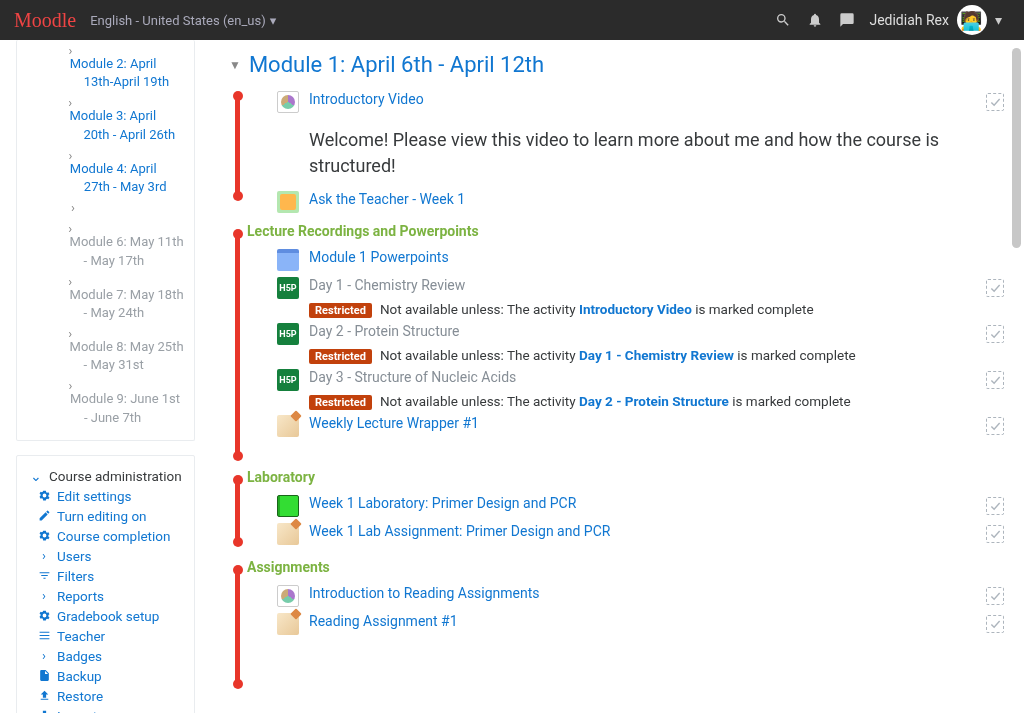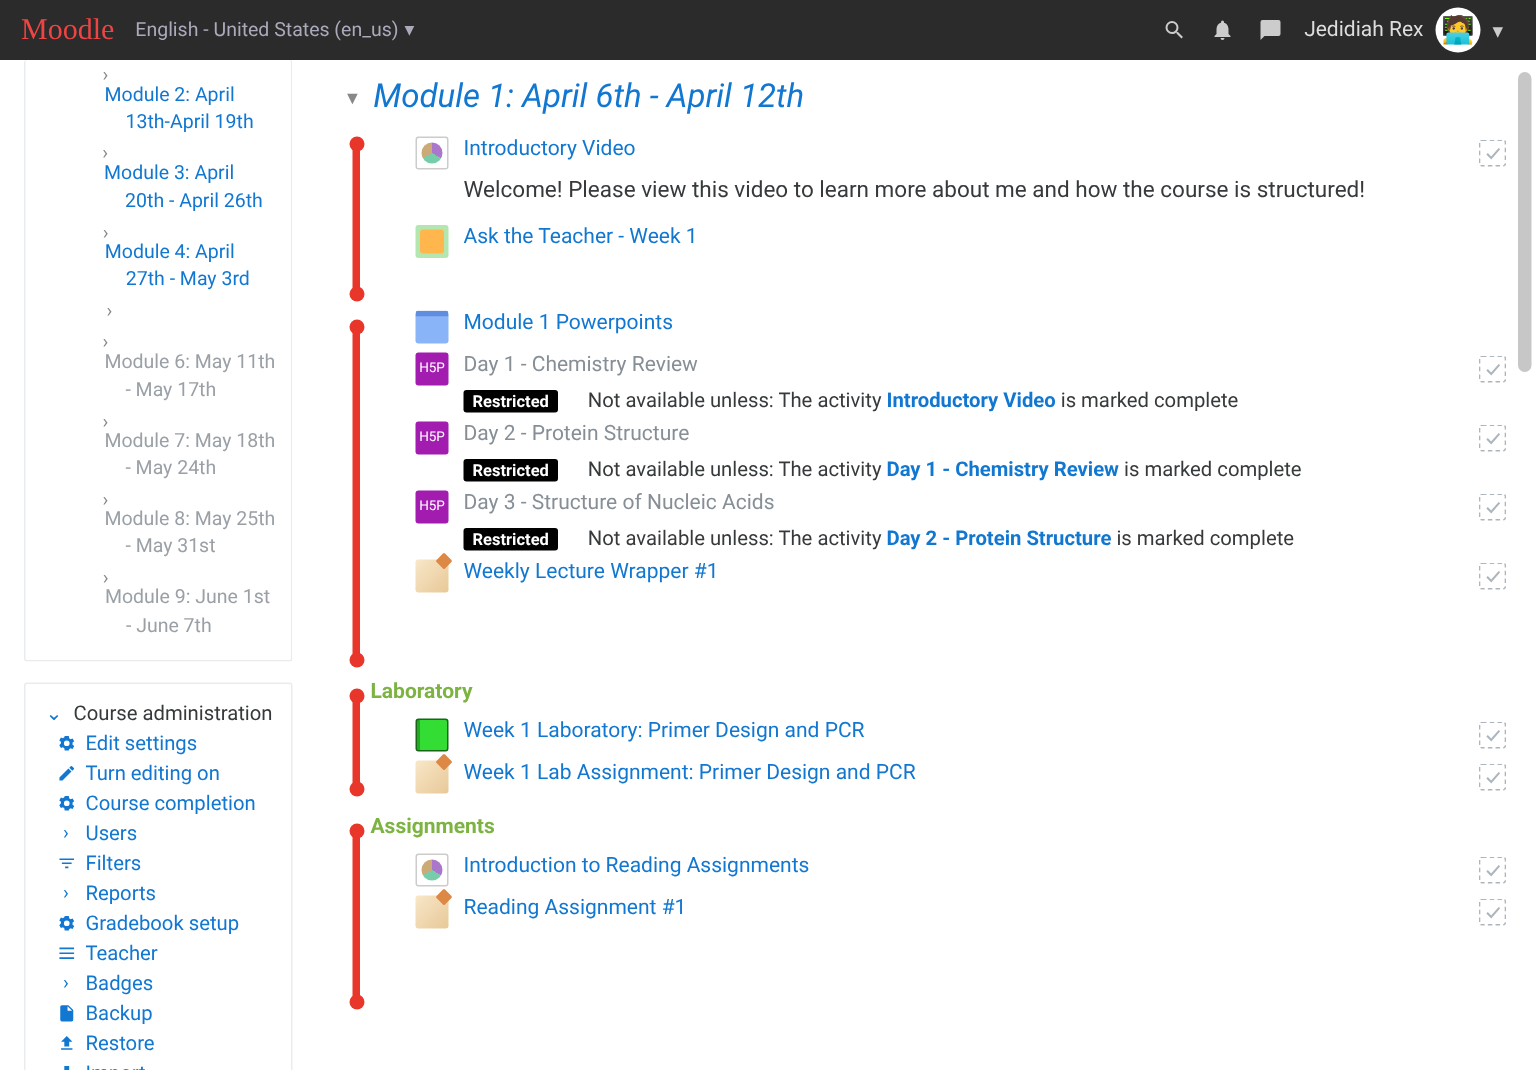--- a/index.html
+++ b/index.html
@@ -32,45 +32,45 @@
 .nav-tree li.muted .txt { cursor:default; }
 
 .admin-list ul { list-style:none; }
 .admin-list li { font-size:13.5px; color:#1177d1; margin-bottom:4px; display:flex; align-items:center; gap:6px; }
 .admin-list li .ic { width:14px; height:14px; display:inline-flex; align-items:center; justify-content:center; color:#1177d1;}
 .admin-list li.header { color:#373a3c; }
 .admin-list li .ic svg { width:13px; height:13px; fill:currentColor; }
 
 .section-title { display:flex; align-items:center; gap:8px; margin-bottom:14px; margin-top:4px;}
 .section-title .collapse-caret { color:#888; font-size:12px;}
-.section-title h2 { font-size:22px; font-weight:400;font-style:italic; }
+.section-title h2 { font-size:22px; font-weight:400; }
 .section-title h2 a { color:#1177d1; }
 
 .subsection-label { color:#7cb342; font-weight:700; font-size:14px; margin:10px 0 10px 18px; }
 
 .activity-row { display:flex; align-items:flex-start; margin:6px 0 6px 48px; position:relative;}
 .activity-row .act-icon { width:22px; height:22px; margin-right:10px; flex-shrink:0; display:flex; align-items:center; justify-content:center; border-radius:2px;}
 .activity-row .act-body { flex:1; padding-right:34px;}
 .activity-row .act-link { color:#1177d1; font-size:14px;}
 .activity-row .act-link.muted { color:#868e96; }
-.activity-row .desc { color:#373a3c; font-size:15px; margin-top:9px; margin-bottom:6px; line-height:1.45;}
+.activity-row .desc { color:#373a3c; font-size:18px; margin-top:20px; margin-bottom:6px; line-height:1.45;}
 .activity-row .restrict { font-size:13.5px; margin-top:8px; }
-.activity-row .restrict .badge { background:#000000; color:#fff; font-size:11px; font-weight:700; padding:1px 6px; border-radius:2px; margin-right:20px;}
+.activity-row .restrict .badge { background:#c2410c; color:#fff; font-size:11px; font-weight:700; padding:1px 6px; border-radius:2px; margin-right:8px;}
 .activity-row .restrict strong { color:#1177d1; font-weight:700;}
 .completion-box { position:absolute; right:0; top:2px; width:18px; height:18px; border:1.5px dashed #adb5bd; border-radius:2px; display:flex; align-items:center; justify-content:center;}
 .completion-box svg { width:11px; height:11px; stroke:#adb5bd; fill:none; stroke-width:2;}
 
 .red-line-wrap { position:relative; }
 .red-line { position:absolute; left:6px; width:5px; background:#e8362a; border-radius:3px;}
 .red-dot { position:absolute; left:3.5px; width:10px; height:10px; background:#e8362a; border-radius:50%;}
 .ic-book { background:linear-gradient(to right,#2a2 10%, #3d3 10%); border:1px solid #196619;}
 .ic-forum { background:#b4e7b0; border-radius:3px; position:relative;}
 .ic-forum::after{content:""; position:absolute; inset:3px; background:#ffb74d; border-radius:2px;}
 .ic-folder { background:#8ab4f8; border-radius:2px; border-top:4px solid #5f8de0;}
-.ic-hsp { background:#a21caf; color:#fff; font-size:9px; font-weight:400; display:flex; align-items:center; justify-content:center; border-radius:2px;}
+.ic-hsp { background:#15803d; color:#fff; font-size:9px; font-weight:700; display:flex; align-items:center; justify-content:center; border-radius:2px;}
 .ic-assign { background:linear-gradient(135deg,#f8e7c8,#e8c898); border-radius:2px; position:relative;}
 .ic-assign::before { content:""; position:absolute; top:-3px; right:-1px; width:8px; height:8px; background:#d84; border-radius:1px; transform:rotate(45deg);}
 .ic-vid2 { background:#fff; border:1px solid #ccc; border-radius:50%; position:relative;}
 .ic-vid2::after { content:""; position:absolute; inset:3px; border-radius:50%; background:conic-gradient(#a7c 0 120deg, #7ca 120deg 240deg, #ca7 240deg 360deg);}
 
 </style>
 </head>
 <body>
 
 <div class="navbar">
@@ -282,20 +282,21 @@
         <div class="act-icon ic-forum"></div>
         <div class="act-body"><a class="act-link">Ask the Teacher - Week 1</a></div>
       </div>
     </div>
 
     <div class="red-line-wrap" style="min-height:236px;">
       <div class="red-dot" style="top:6px;"></div>
       <div class="red-line" style="top:11px; height:222px;"></div>
       <div class="red-dot" style="top:228px;"></div>
 
+      <div class="subsection-label">Lecture Recordings and Powerpoints</div>
 
       <div class="activity-row">
         <div class="act-icon ic-folder"></div>
         <div class="act-body"><a class="act-link">Module 1 Powerpoints</a></div>
       </div>
 
       <div class="activity-row">
         <div class="act-icon ic-hsp">H5P</div>
         <div class="act-body">
           <a class="act-link muted">Day 1 - Chemistry Review</a>

